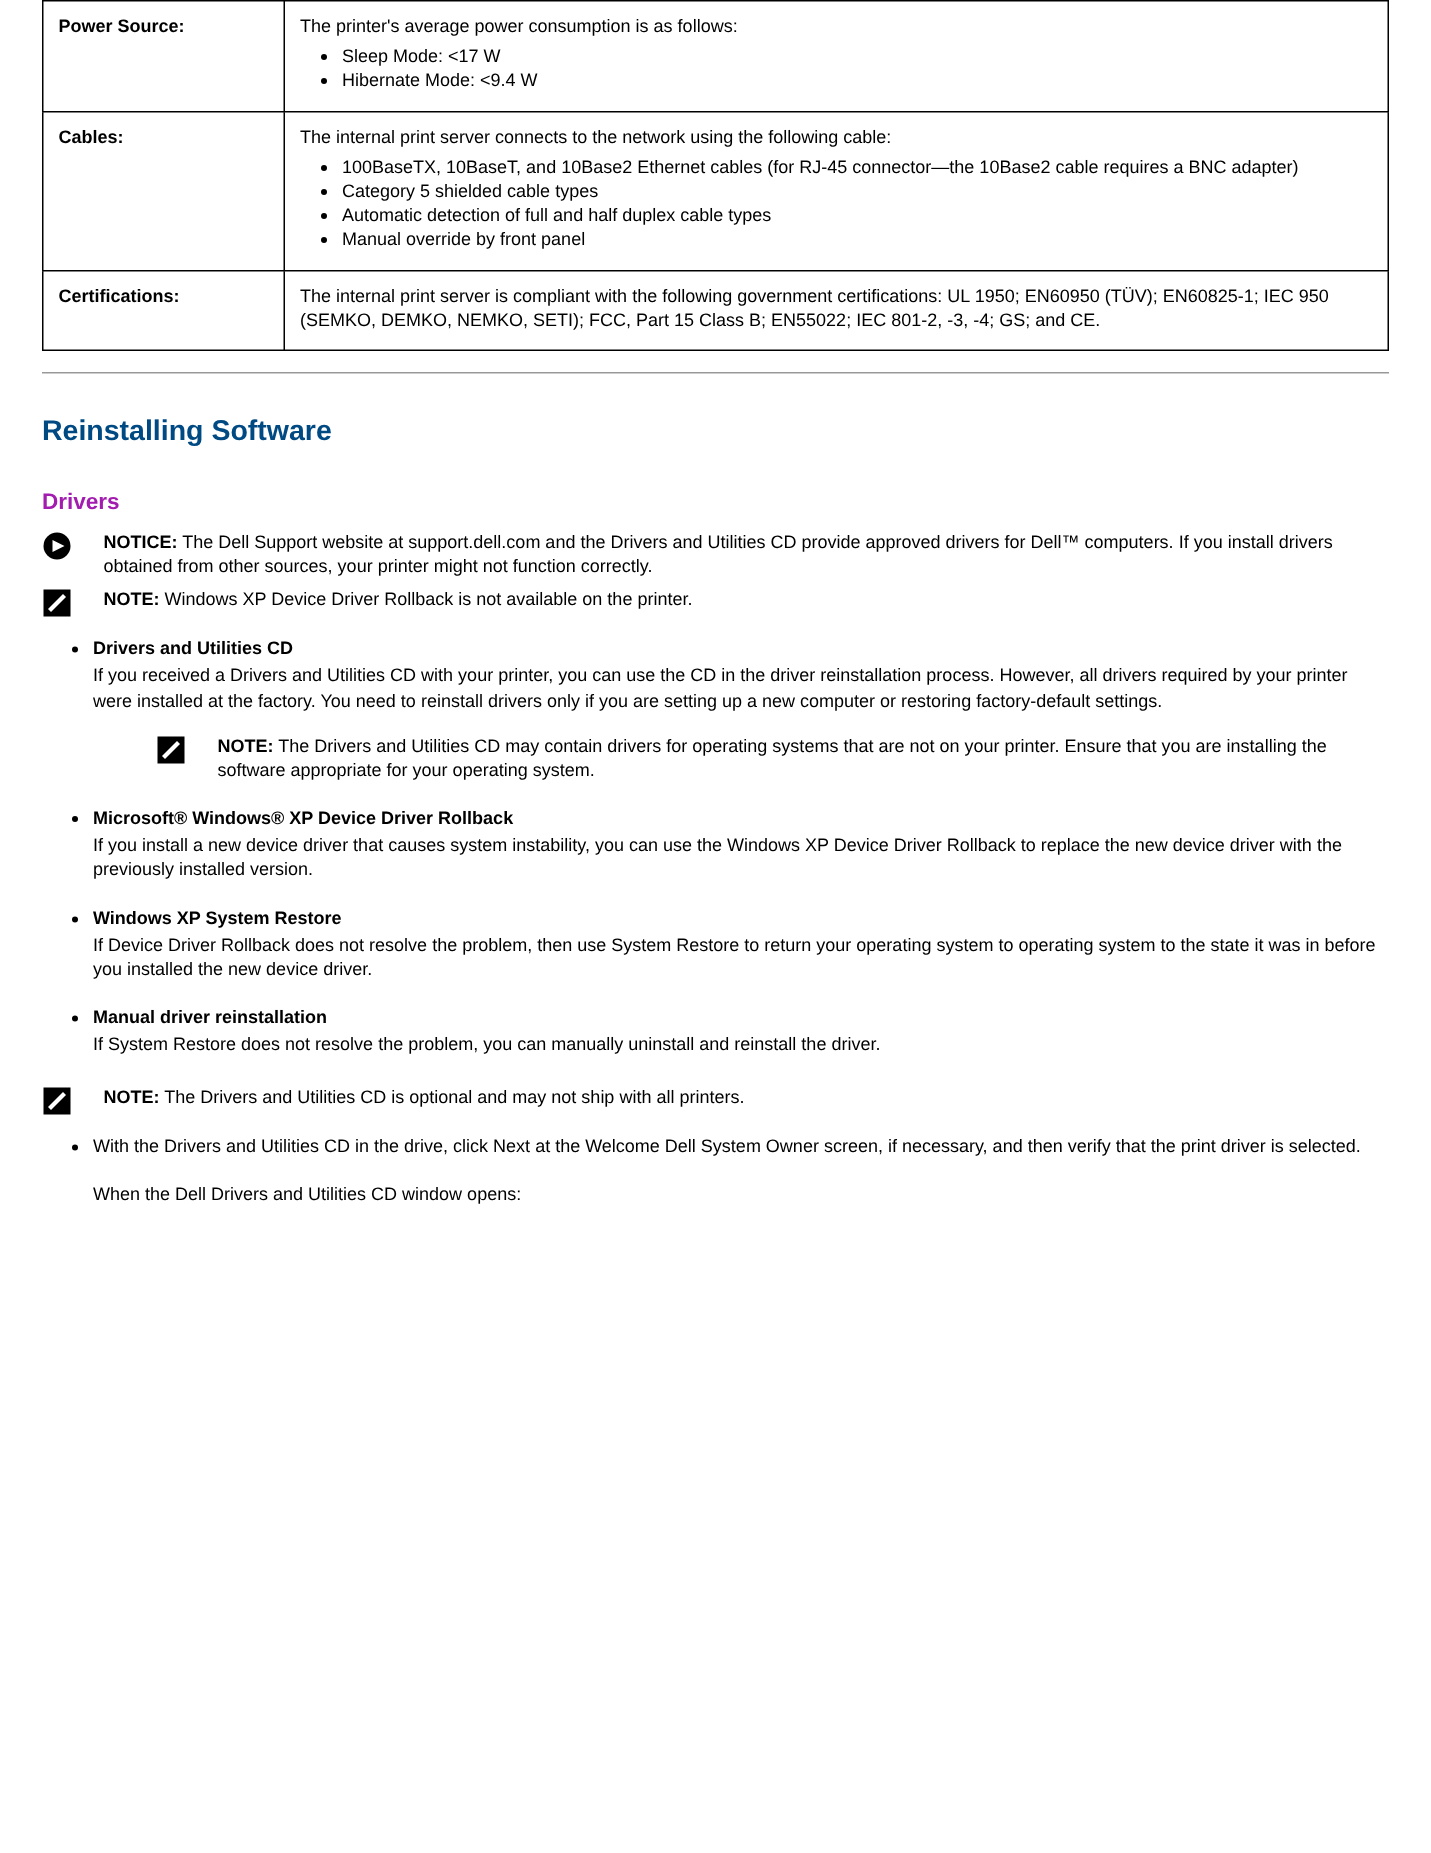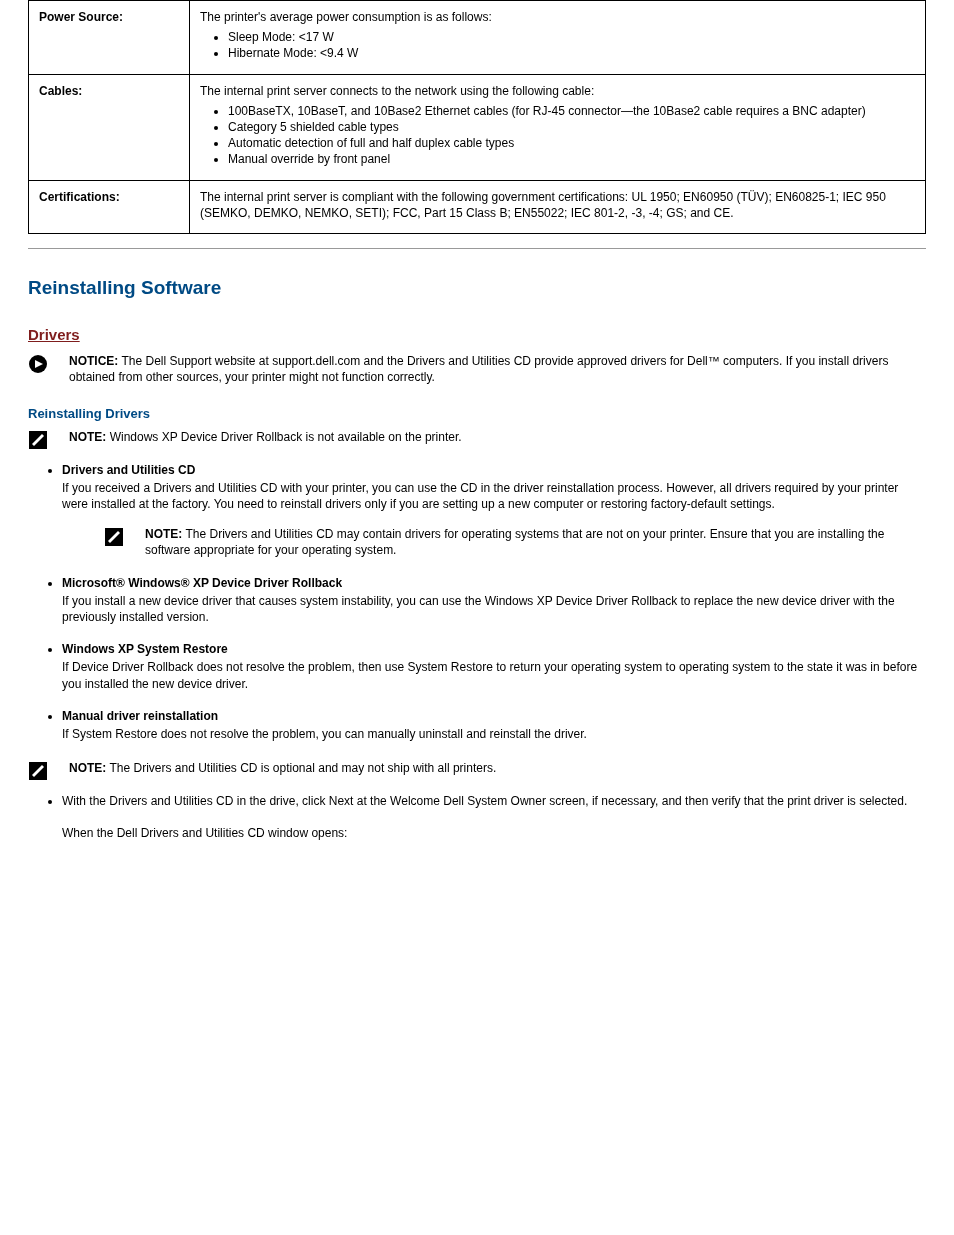--- a/index.html
+++ b/index.html
@@ -53,23 +53,22 @@
   
   h2.section {
     font-size: 19px;
     font-weight: bold;
     color: #004a84;
     margin: 26px 0 2px 0;
   }
   h3.subsection {
     font-size: 15px;
     font-weight: bold;
-    color: #7f1d1d;
+    color: #a21caf;
     margin: 24px 0 8px 0;
-    text-decoration: underline;
   }
   h4.subsub {
     font-size: 13px;
     font-weight: bold;
     color: #004a84;
     margin: 20px 0 6px 0;
   }
 
   
   .callout {
@@ -154,21 +153,20 @@
       <svg viewBox="0 0 20 20">
           <circle cx="10" cy="10" r="9" fill="#000"></circle>
           <polygon points="7,6 15,10 7,14" fill="#fff"></polygon>
         </svg>
     </div>
     <div class="text">
       <span class="lead">NOTICE:</span><span> The Dell Support website at support.dell.com and the Drivers and Utilities CD provide approved drivers for Dell™ computers. If you install drivers obtained from other sources, your printer might not function correctly.</span>
     </div>
   </div>
 
-  <h4 class="subsub">Reinstalling Drivers</h4>
 
   <div class="callout">
     <div class="icon">
       <svg viewBox="0 0 20 20">
           <rect x="1" y="1" width="18" height="18" fill="#000"></rect>
           <path d="M4 14 L14 4 L16 6 L6 16 Z" fill="#fff"></path>
         </svg>
     </div>
     <div class="text">
       <span class="lead">NOTE:</span><span> Windows XP Device Driver Rollback is not available on the printer.</span>

